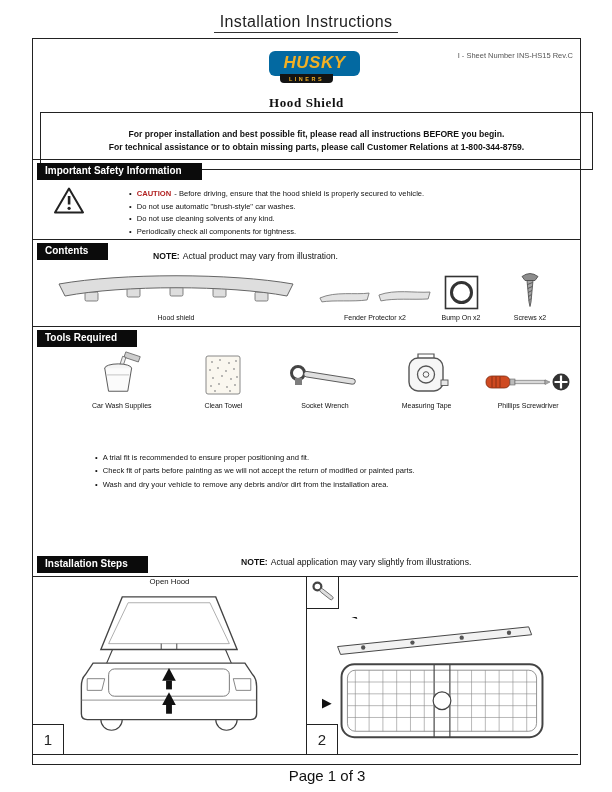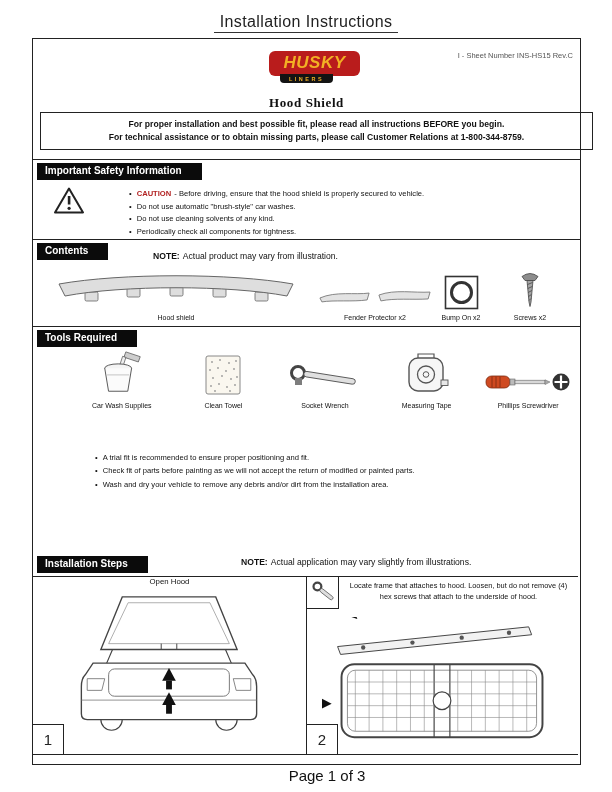--- a/index.html
+++ b/index.html
@@ -11,32 +11,32 @@
              font-size:16px;letter-spacing:.4px;color:#222;}
   .doc-title span{border-bottom:1.2px solid #333;padding:0 6px 2px;}
 
   .frame{position:absolute;left:32px;top:38px;width:547px;height:725px;
          border:1.2px solid #222;}
 
   .sheet-number{position:absolute;top:12px;right:7px;font-size:7.5px;color:#555;}
 
   .logo{position:absolute;top:12px;left:0;width:100%;display:flex;
         flex-direction:column;align-items:center;}
-  .logo-main{background:#b91c1c;color:#F2B024;font-style:italic;font-weight:bold;
+  .logo-main{background:#0369a1;color:#F2B024;font-style:italic;font-weight:bold;
              font-size:17px;letter-spacing:.5px;padding:2px 14px 3px;border-radius:6px;margin-left:16px;}
   .logo-sub{background:#131313;color:#F2B024;font-size:5.5px;font-weight:bold;
             letter-spacing:2.5px;padding:1.5px 9px;margin-top:-2px;
             border-radius:0 0 4px 4px;}
 
   .product-title{position:absolute;top:56px;left:0;width:100%;text-align:center;
                  font-family:"Liberation Serif",serif;font-weight:bold;
                  font-size:13px;letter-spacing:.6px;}
 
   .intro-box{position:absolute;top:73px;left:7px;width:531px;border:1.2px solid #222;
-             padding:5px 10px;text-align:center;font-weight:bold;font-size:8.6px;
+             padding:15px 10px;text-align:center;font-weight:bold;font-size:8.6px;
              line-height:1.5;}
 
   .section-bar{position:absolute;left:0;width:100%;border-top:1px solid #222;}
   .bar-label{display:inline-block;background:#0b0b0b;color:#fff;font-weight:bold;
              font-size:10px;padding:2.5px 20px 3.5px 8px;margin-left:4px;}
   .note-line{position:absolute;font-size:8.6px;}
   .note-label{font-weight:bold;margin-right:3px;}
 
   .safety-icon{position:absolute;left:20px;top:147px;}
   .safety-list{position:absolute;left:56px;top:141px;width:480px;list-style:none;
@@ -299,21 +299,20 @@
         <div class="mini-tool-box">
           <span>
             <svg width="26" height="26" viewBox="0 0 28 28">
               <circle cx="8" cy="7" r="4.2" fill="none" stroke="#444" stroke-width="2.4"></circle>
               <g transform="rotate(38 11 10)">
                 <rect x="11" y="8" width="17" height="4" rx="2" fill="#ddd" stroke="#555" stroke-width="0.8"></rect>
               </g>
             </svg>
           </span>
         </div>
-        <div class="step2-text">Locate frame that attaches to hood. Loosen, but do not remove (4) hex screws that attach to the underside of hood.</div>
         <div class="step2-art">
           <svg width="240" height="132" viewBox="0 0 240 134">
             <path d="M14 30 L208 10 L211 18 L17 38 Z" fill="#f2f2f2" stroke="#444" stroke-width="1"></path>
             <circle cx="40" cy="31" r="2.2" fill="#555"></circle>
               <circle cx="90" cy="26" r="2.2" fill="#555"></circle>
             <circle cx="140" cy="21" r="2.2" fill="#555"></circle>
               <circle cx="188" cy="16" r="2.2" fill="#555"></circle>
             <g transform="translate(34,2) rotate(135)">
               <path d="M0 0 L6 12 L-6 12 Z" fill="#111"></path>
                 <rect x="-2.5" y="12" width="5" height="9" fill="#111"></rect>

